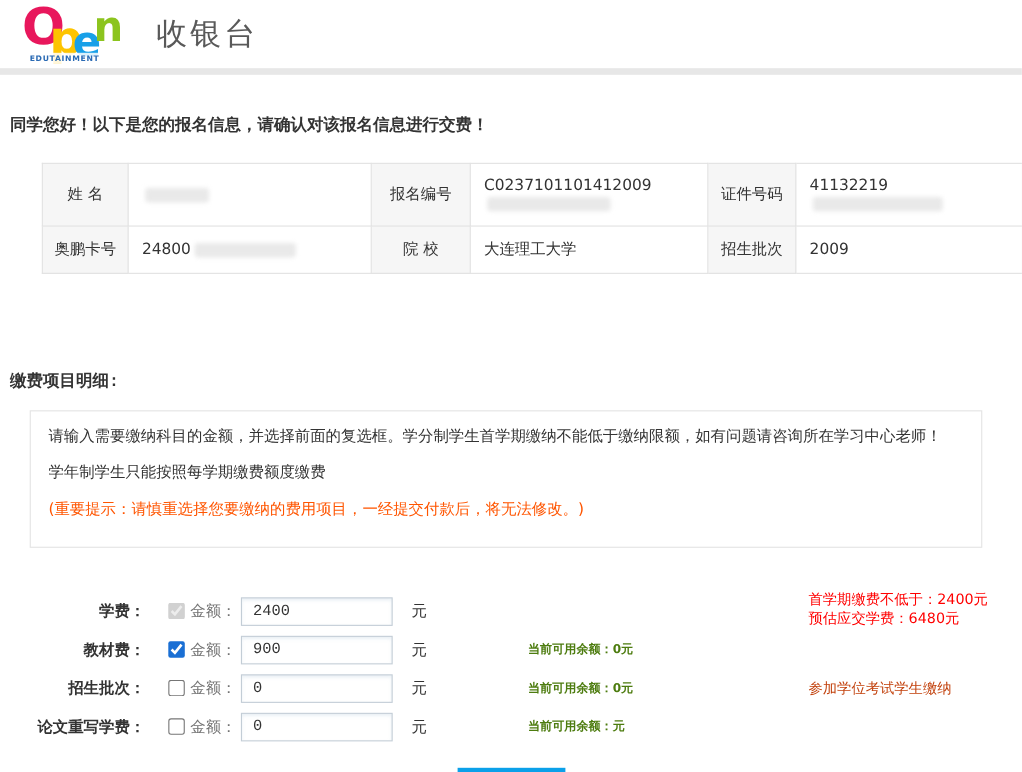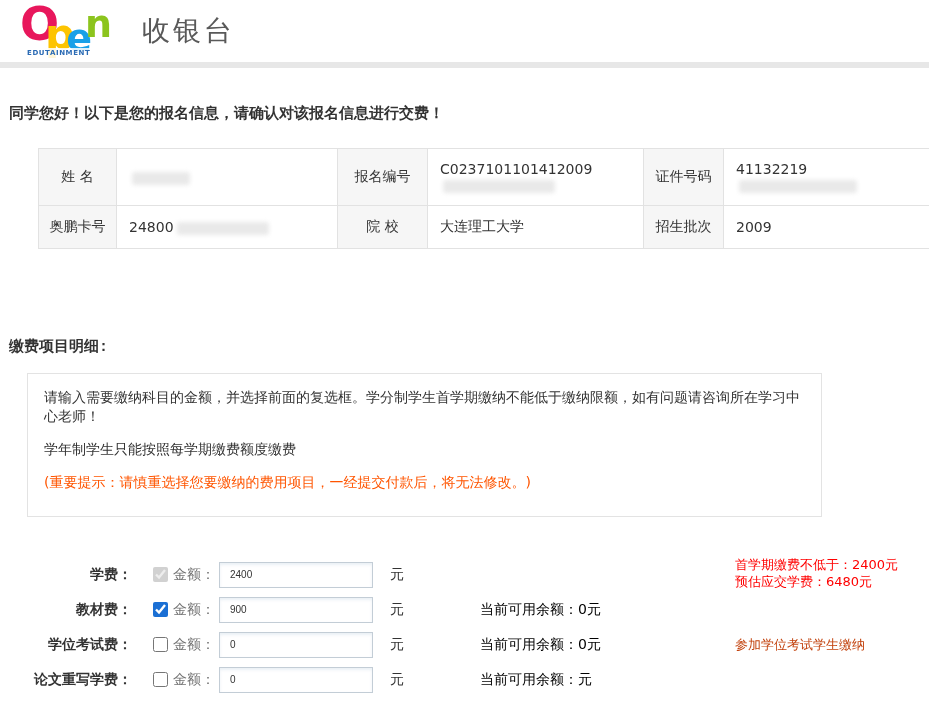--- a/index.html
+++ b/index.html
@@ -92,21 +92,21 @@
   
   .detail-heading {
     margin: 88px 0 0 9px;
     font-size: 15px;
     font-weight: bold;
     color: #333;
     font-family: Liberation Mono, monospace;
   }
   .notice-box {
     margin: 17px 0 0 27px;
-    width: 795px;
+    width: 866px;
     border: 1px solid #e3e3e3;
     background: #fff;
     padding: 14px 16px 10px 16px;
     font-size: 14px;
   }
   .notice-box p { margin: 0 0 14px 0; line-height: 19px; color: #333; }
   .notice-box p.warn { color: #ff5500; }
 
   
   .fees { position: relative; margin-top: 40px; }
@@ -124,35 +124,35 @@
     color: #333;
   }
   .fee-check {
     margin-left: 21px;
     width: 15px; height: 15px;
     accent-color: #1a6fd4;
   }
   .amount-label { margin-left: 5px; font-size: 14px; color: #737373; }
   input.amount {
     margin-left: 4px;
-    width: 154px; height: 26px;
+    width: 138px; height: 26px;
     border: 1px solid #c3cdd6;
     box-shadow: inset 0 2px 3px rgba(170,195,215,0.25);
     padding-left: 10px;
-    font-size: 10px;
-    color: #333;
-    font-family: Liberation Sans, sans-serif;
+    font-size: 14px;
+    color: #333;
+    font-family: Liberation Mono, monospace;
   }
   .unit { margin-left: 17px; font-size: 14px; }
   .balance {
     position: absolute;
     left: 480px;
-    font-weight: normal;
-    font-size: 14px;
-    color: #000000;
+    font-weight: bold;
+    font-size: 11px;
+    color: #4d7c0f;
   }
   .row-note {
     position: absolute;
     left: 735px;
     font-size: 13px;
     color: #c2410c;
   }
   .red-notes {
     position: absolute;
     left: 735px;
@@ -256,21 +256,21 @@
   <div class="fee-row">
     <span class="fee-label">教材费：</span>
     <input type="checkbox" class="fee-check" checked="true" style="">
     <span class="amount-label">金额：</span>
     <input type="text" class="amount" value="900" style="">
     <span class="unit">元</span>
     <span class="balance">当前可用余额：0元</span>
   </div>
 
   <div class="fee-row">
-    <span class="fee-label">学位考试费：</span>
+    <span class="fee-label">招生批次：</span>
     <input type="checkbox" class="fee-check" style="">
     <span class="amount-label">金额：</span>
     <input type="text" class="amount" value="0" style="">
     <span class="unit">元</span>
     <span class="balance">当前可用余额：0元</span>
     <span class="row-note">参加学位考试学生缴纳</span>
   </div>
 
   <div class="fee-row">
     <span class="fee-label">论文重写学费：</span>

